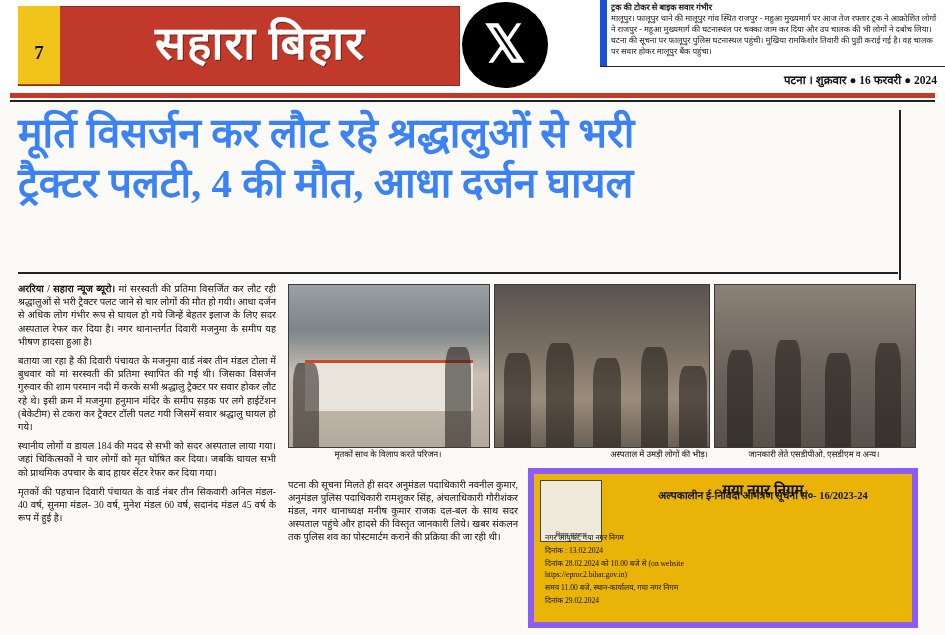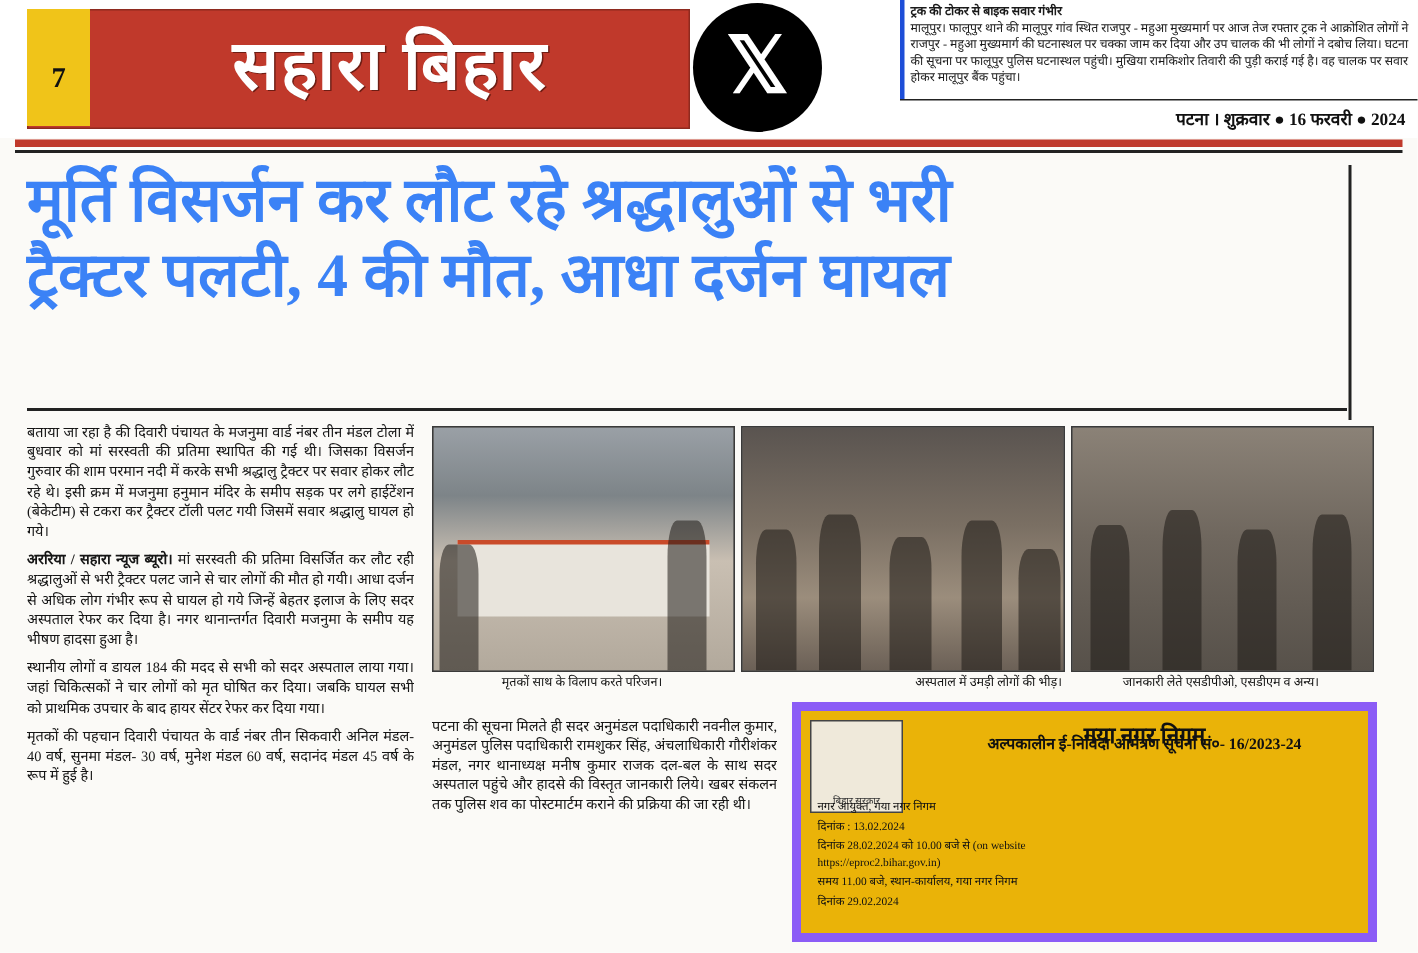--- a/index.html
+++ b/index.html
@@ -81,21 +81,21 @@
   .top-news {
     position: absolute;
     left: 600px; top: 0px;
     width: 345px; height: 66px;
     font-size: 8.2px;
     line-height: 11px;
     color: #1a1a1a;
     padding: 2px 4px 0 4px;
     box-sizing: border-box;
     overflow: hidden;
-    border-left: 3px solid #1d4ed8;
+    border-left: 7px solid #1d4ed8;
   }
   .top-news .hl { font-weight: bold; }
   .dateline-bar {
     position: absolute;
     left: 600px; top: 66px;
     width: 345px; height: 26px;
     border-top: 1px solid #222;
     font-size: 11.5px;
     line-height: 26px;
     text-align: right;
@@ -309,25 +309,25 @@
 
   <div class="headline">
     <span class="l1">मूर्ति विसर्जन कर लौट रहे श्रद्धालुओं से भरी</span>
     <span class="l2">ट्रैक्टर पलटी, 4 की मौत, आधा दर्जन घायल</span>
   </div>
 
   <div class="side-col"></div>
   <div class="hrule2"></div>
 
   <div class="story-col">
-    <p>बताया जा रहा है की दिवारी पंचायत के मजनुमा वार्ड नंबर तीन मंडल टोला में बुधवार को मां सरस्वती की प्रतिमा स्थापित की गई थी। जिसका विसर्जन गुरुवार की शाम परमान नदी में करके सभी श्रद्धालु ट्रैक्टर पर सवार होकर लौट रहे थे। इसी क्रम में मजनुमा हनुमान मंदिर के समीप सड़क पर लगे हाईटेंशन (बेकेटीम) से टकरा कर ट्रैक्टर टॉली पलट गयी जिसमें सवार श्रद्धालु घायल हो गये।</p>
     <p>
       <span class="lede">अररिया / सहारा न्यूज ब्यूरो।</span>
       <span>मां सरस्वती की प्रतिमा विसर्जित कर लौट रही श्रद्धालुओं से भरी ट्रैक्टर पलट जाने से चार लोगों की मौत हो गयी। आधा दर्जन से अधिक लोग गंभीर रूप से घायल हो गये जिन्हें बेहतर इलाज के लिए सदर अस्पताल रेफर कर दिया है। नगर थानान्तर्गत दिवारी मजनुमा के समीप यह भीषण हादसा हुआ है।</span>
     </p>
+    <p>बताया जा रहा है की दिवारी पंचायत के मजनुमा वार्ड नंबर तीन मंडल टोला में बुधवार को मां सरस्वती की प्रतिमा स्थापित की गई थी। जिसका विसर्जन गुरुवार की शाम परमान नदी में करके सभी श्रद्धालु ट्रैक्टर पर सवार होकर लौट रहे थे। इसी क्रम में मजनुमा हनुमान मंदिर के समीप सड़क पर लगे हाईटेंशन (बेकेटीम) से टकरा कर ट्रैक्टर टॉली पलट गयी जिसमें सवार श्रद्धालु घायल हो गये।</p>
     <p>स्थानीय लोगों व डायल 184 की मदद से सभी को सदर अस्पताल लाया गया। जहां चिकित्सकों ने चार लोगों को मृत घोषित कर दिया। जबकि घायल सभी को प्राथमिक उपचार के बाद हायर सेंटर रेफर कर दिया गया।</p>
     <p>मृतकों की पहचान दिवारी पंचायत के वार्ड नंबर तीन सिकवारी अनिल मंडल- 40 वर्ष, सुनमा मंडल- 30 वर्ष, मुनेश मंडल 60 वर्ष, सदानंद मंडल 45 वर्ष के रूप में हुई है।</p>
   </div>
 
   <div class="photo ph1">
     <div class="ph-shade-a"></div>
     <div class="ph-bed"></div>
     <div class="ph-fig" style="left:2%;"></div>
     <div class="ph-fig" style="left:78%;height:62%;"></div>
   </div>

